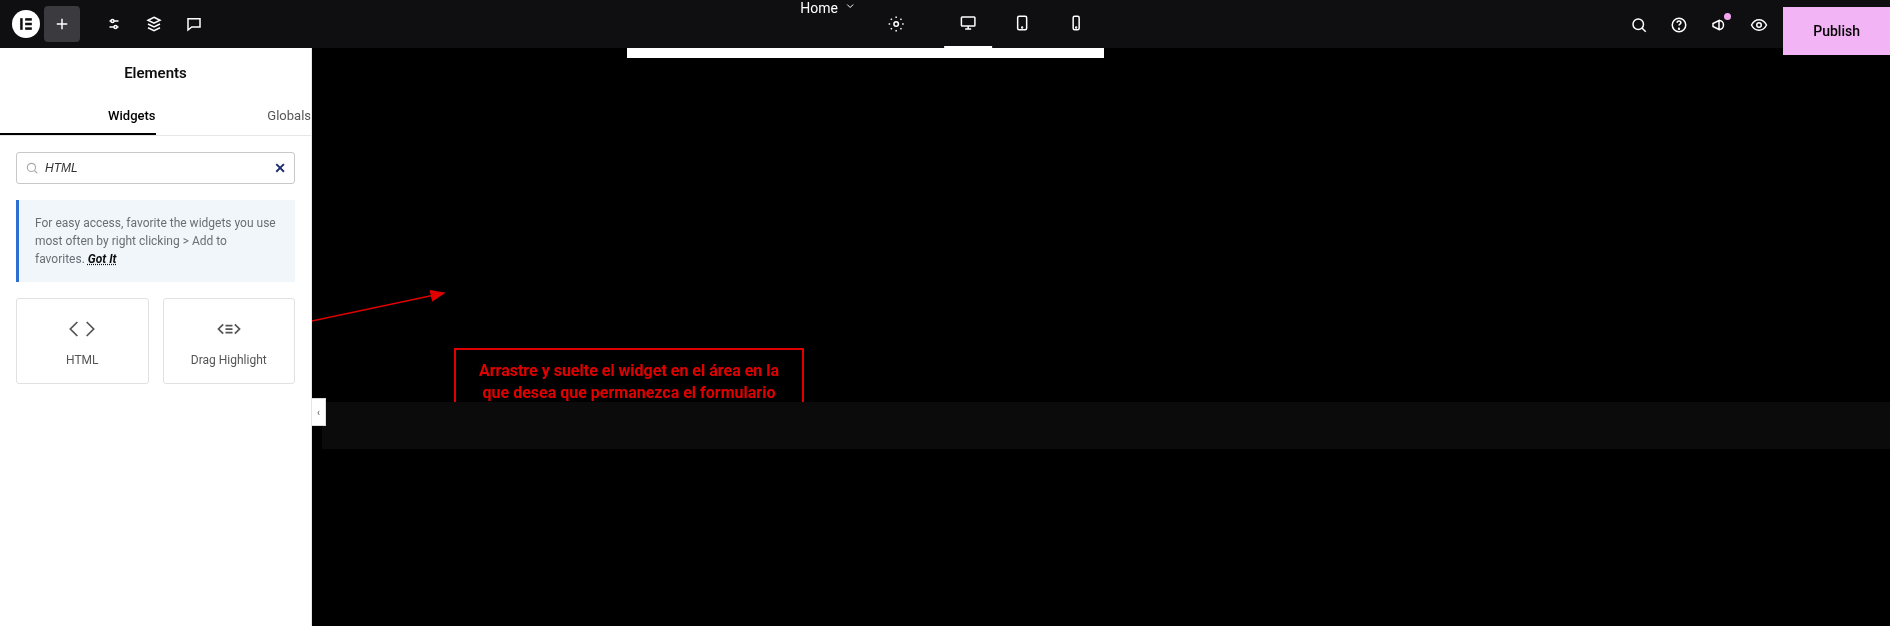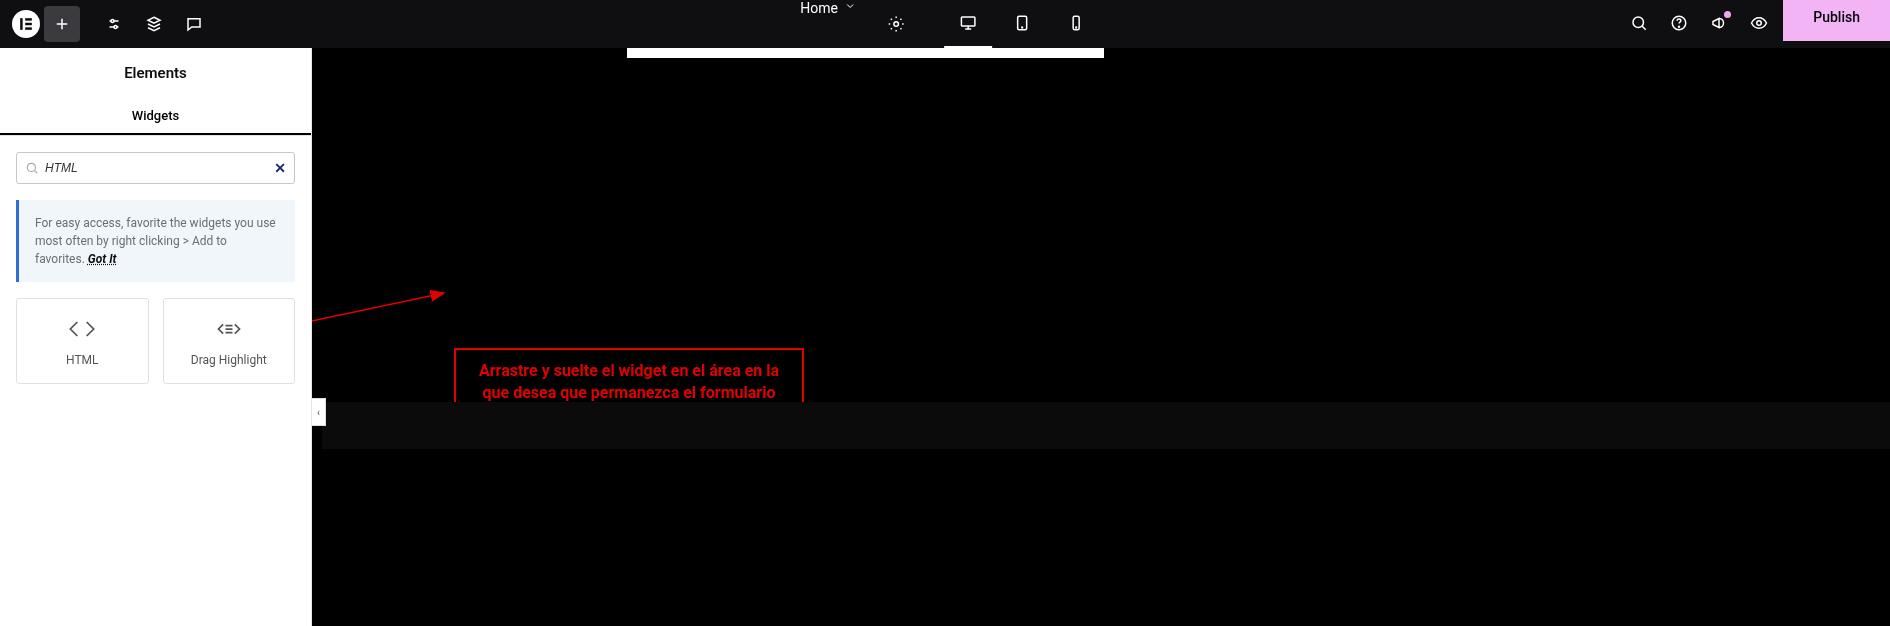--- a/index.html
+++ b/index.html
@@ -16,31 +16,31 @@
   .gap { width: 8px; }
 
   .topbar-center { position: absolute; left: 50%; transform: translateX(-50%); display: flex; align-items: center; gap: 12px; }
   .page-select { display: flex; align-items: flex-start; gap: 6px; font-size: 14px; color: #fff; cursor: pointer; padding: 0 10px; height: 48px; }
   .chevron-down { width: 12px; height: 12px; }
   .device-group { display: flex; align-items: center; gap: 6px; margin-left: 18px; }
   .device-btn { width: 48px; height: 48px; display: flex; align-items: center; justify-content: center; cursor: pointer; border-bottom: 2px solid transparent; }
   .device-btn.active { border-bottom: 2px solid #fff; }
   .device-btn svg { width: 18px; height: 18px; stroke: #fff; fill: none; stroke-width: 2; }
 
-  .topbar-right { margin-left: auto; display: flex; align-items: flex-end; height: 34px; }
+  .topbar-right { margin-left: auto; display: flex; align-items: flex-start; height: 34px; }
   .right-icons { display: flex; align-items: center; gap: 4px; padding-right: 6px; }
   .notif { position: relative; }
   .notif-dot { position: absolute; top: 6px; right: 6px; width: 7px; height: 7px; border-radius: 50%; background: #f3a6f0; }
   .publish-btn { height: 48px; padding: 0 30px; background: #f3b4f6; color: #000; font-weight: 500; font-size: 14px; display: flex; align-items: center; cursor: pointer; }
 
   
   .sidebar { position: absolute; top: 48px; left: 0; width: 312px; bottom: 0; background: #fff; border-right: 1px solid #e6e6e6; z-index: 5; }
   .panel-title { text-align: center; font-size: 15px; font-weight: 600; padding: 16px 16px; color: #0e0e0e; }
   .tabs { display: flex; border-bottom: 1px solid #e6e6e6; }
-  .tab { flex: 1; text-align: center; padding: 10px 0; font-size: 13px; color: #555; cursor: pointer; }
+  .tab { flex: 1; text-align: right; padding: 10px 0; font-size: 13px; color: #555; cursor: pointer; }
   .tab.active { color: #000; border-bottom: 2px solid #000; font-weight: 500; }
 
   .search-wrap { padding: 16px; }
   .search-box { border: 1px solid #c8c8c8; border-radius: 3px; height: 32px; display: flex; align-items: center; padding: 0 8px; gap: 6px; }
   .search-box svg { width: 14px; height: 14px; stroke: #aaa; fill: none; stroke-width: 2; }
   .search-input { flex: 1; border: none; outline: none; font-size: 12px; font-style: italic; color: #333; background: transparent; }
   .clear-x { color: #1a2a6c; font-weight: bold; cursor: pointer; font-size: 14px; }
 
   .tip { margin: 0 16px 16px; background: #f1f6fb; border-left: 3px solid #2f6fd1; padding: 14px 16px; font-size: 12px; color: #6a6f75; line-height: 1.5; }
   .tip .got-it { color: #0e0e0e; font-weight: 700; font-style: italic; text-decoration: underline dotted; cursor: pointer; }
@@ -174,20 +174,21 @@
     <div class="publish-btn">
       <span>Publish</span>
     </div>
   </div>
 </div>
 
 <div class="sidebar">
   <div class="panel-title">Elements</div>
   <div class="tabs">
     <div class="tab active">Widgets</div>
+    <div class="tab">Globals</div>
   </div>
   <div class="search-wrap">
     <div class="search-box">
       <svg viewBox="0 0 24 24">
           <circle cx="11" cy="11" r="7"></circle>
           <path d="M21 21l-5-5"></path>
         </svg>
       <input class="search-input" value="HTML" style="">
       <span class="clear-x">✕</span>
     </div>

